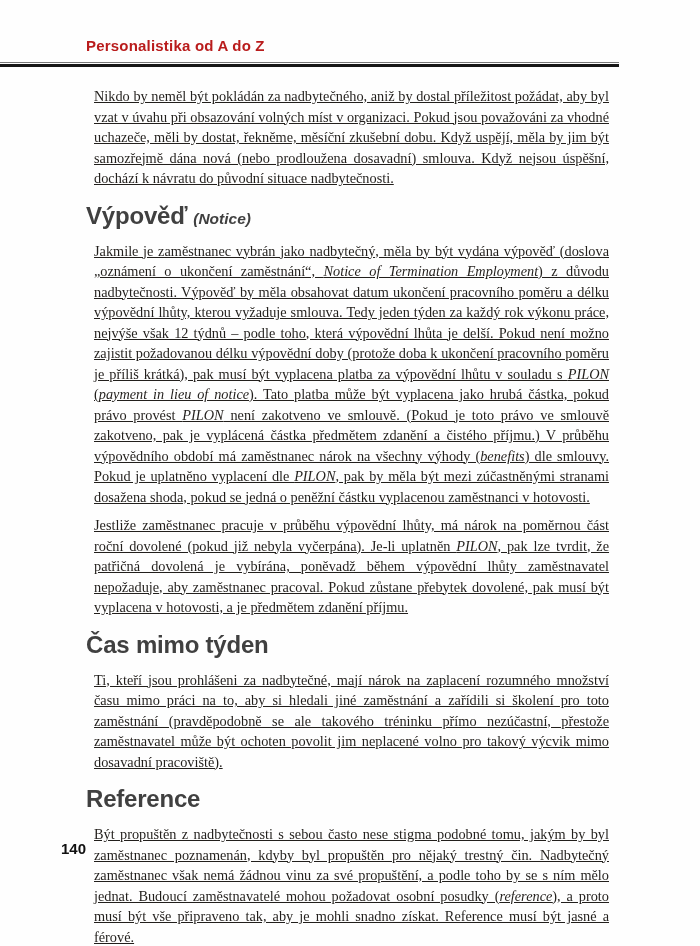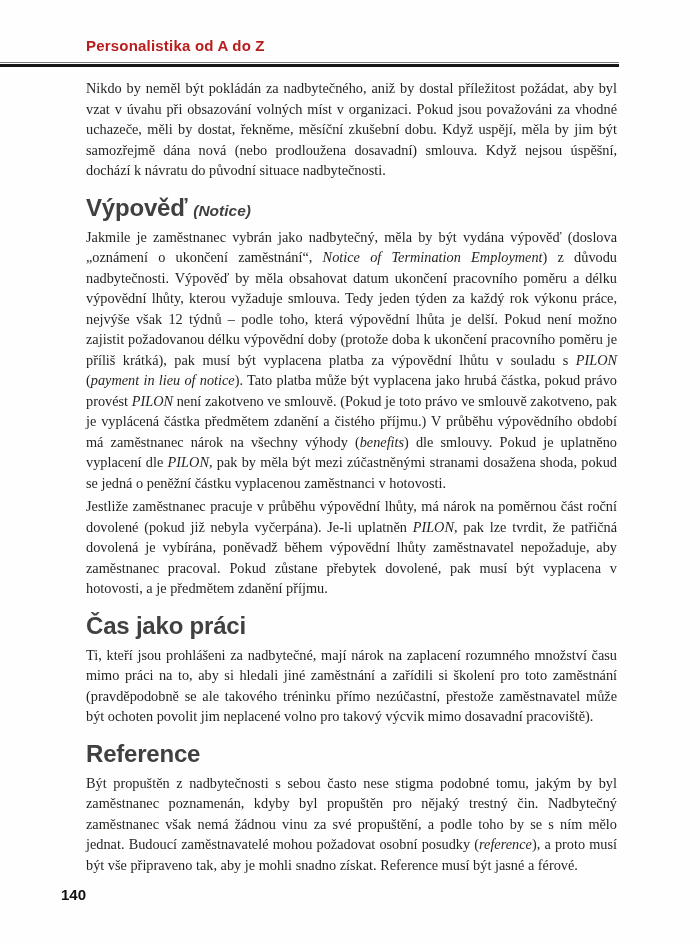--- a/index.html
+++ b/index.html
@@ -45,25 +45,26 @@
     background: #161616;
     margin-top: 1px;
   }
   .content {
     position: absolute;
     left: 86px;
     top: 78px;
     width: 531px;
   }
   .body-par {
-    margin: 0;
+    margin: 8px;
     font-size: 14.3px;
     line-height: 20.5px;
     text-align: justify;
     color: #221f1c;
+    text-decoration: underline;
   }
   .body-par + .body-par { margin-top: 3px; }
   .body-par em {
     font-style: italic;
     font-family: "Liberation Serif", serif;
   }
   .section-heading {
     margin: 13px 0 2px 0;
     font-family: "Liberation Sans", sans-serif;
     font-weight: 700;
@@ -74,21 +75,21 @@
   }
   .heading-subtitle {
     font-style: italic;
     font-size: 15.5px;
     letter-spacing: 0;
     margin-left: 6px;
   }
   .page-number {
     position: absolute;
     left: 61px;
-    top: 886px;
+    top: 840px;
     font-family: "Liberation Sans", sans-serif;
     font-weight: 700;
     font-size: 15px;
     color: #101010;
   }
 </style>
 </head>
 <body>
 
 <div class="page">
@@ -103,21 +104,21 @@
 
     <h2 class="section-heading">
       <span class="heading-title">Výpověď</span><span class="heading-subtitle">(Notice)</span>
     </h2>
 
     <p class="body-par"><span>Jakmile je zaměstnanec vybrán jako nadbytečný, měla by být vydána výpověď (doslova „oznámení o ukončení zaměstnání“, </span><em>Notice of Termination Employment</em><span>) z důvodu nadbytečnosti. Výpověď by měla obsahovat datum ukončení pracovního poměru a délku výpovědní lhůty, kterou vyžaduje smlouva. Tedy jeden týden za každý rok výkonu práce, nejvýše však 12 týdnů – podle toho, která výpovědní lhůta je delší. Pokud není možno zajistit požadovanou délku výpovědní doby (protože doba k ukončení pracovního poměru je příliš krátká), pak musí být vyplacena platba za výpovědní lhůtu v souladu s </span><em>PILON</em><span> (</span><em>payment in lieu of notice</em><span>). Tato platba může být vyplacena jako hrubá částka, pokud právo provést </span><em>PILON</em><span> není zakotveno ve smlouvě. (Pokud je toto právo ve smlouvě zakotveno, pak je vyplácená částka předmětem zdanění a čistého příjmu.) V průběhu výpovědního období má zaměstnanec nárok na všechny výhody (</span><em>benefits</em><span>) dle smlouvy. Pokud je uplatněno vyplacení dle </span><em>PILON</em><span>, pak by měla být mezi zúčastněnými stranami dosažena shoda, pokud se jedná o peněžní částku vyplacenou zaměstnanci v hotovosti.</span></p>
 
     <p class="body-par"><span>Jestliže zaměstnanec pracuje v průběhu výpovědní lhůty, má nárok na poměrnou část roční dovolené (pokud již nebyla vyčerpána). Je-li uplatněn </span><em>PILON</em><span>, pak lze tvrdit, že patřičná dovolená je vybírána, poněvadž během výpovědní lhůty zaměstnavatel nepožaduje, aby zaměstnanec pracoval. Pokud zůstane přebytek dovolené, pak musí být vyplacena v hotovosti, a je předmětem zdanění příjmu.</span></p>
 
     <h2 class="section-heading">
-      <span class="heading-title">Čas jako práci</span><span class="heading-subtitle"></span>
+      <span class="heading-title">Čas mimo týden</span><span class="heading-subtitle"></span>
     </h2>
 
     <p class="body-par"><span>Ti, kteří jsou prohlášeni za nadbytečné, mají nárok na zaplacení rozumného množství času mimo práci na to, aby si hledali jiné zaměstnání a zařídili si školení pro toto zaměstnání (pravděpodobně se ale takového tréninku přímo nezúčastní, přestože zaměstnavatel může být ochoten povolit jim neplacené volno pro takový výcvik mimo dosavadní pracoviště).</span></p>
 
     <h2 class="section-heading">
       <span class="heading-title">Reference</span><span class="heading-subtitle"></span>
     </h2>
 
     <p class="body-par"><span>Být propuštěn z nadbytečnosti s sebou často nese stigma podobné tomu, jakým by byl zaměstnanec poznamenán, kdyby byl propuštěn pro nějaký trestný čin. Nadbytečný zaměstnanec však nemá žádnou vinu za své propuštění, a podle toho by se s ním mělo jednat. Budoucí zaměstnavatelé mohou požadovat osobní posudky (</span><em>reference</em><span>), a proto musí být vše připraveno tak, aby je mohli snadno získat. Reference musí být jasné a férové.</span></p>
 

